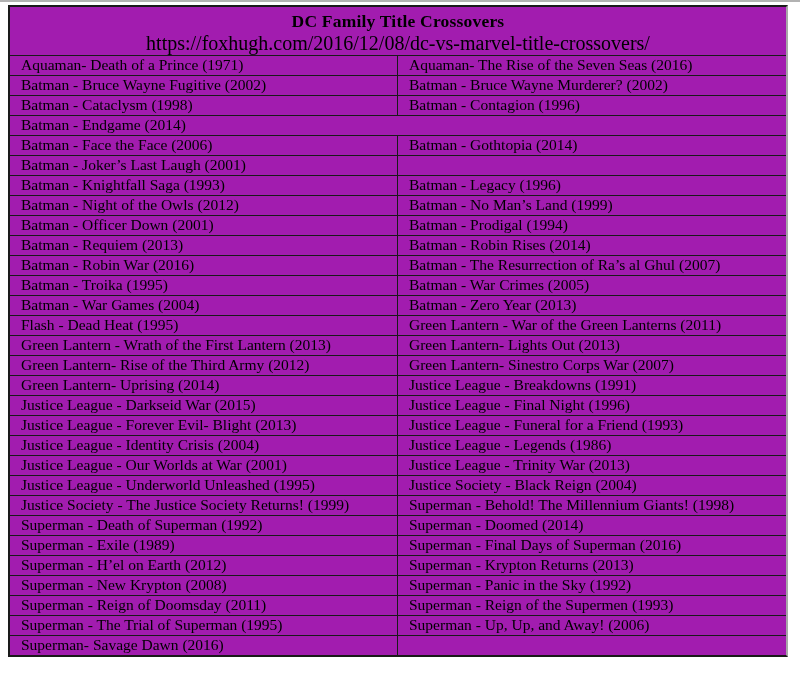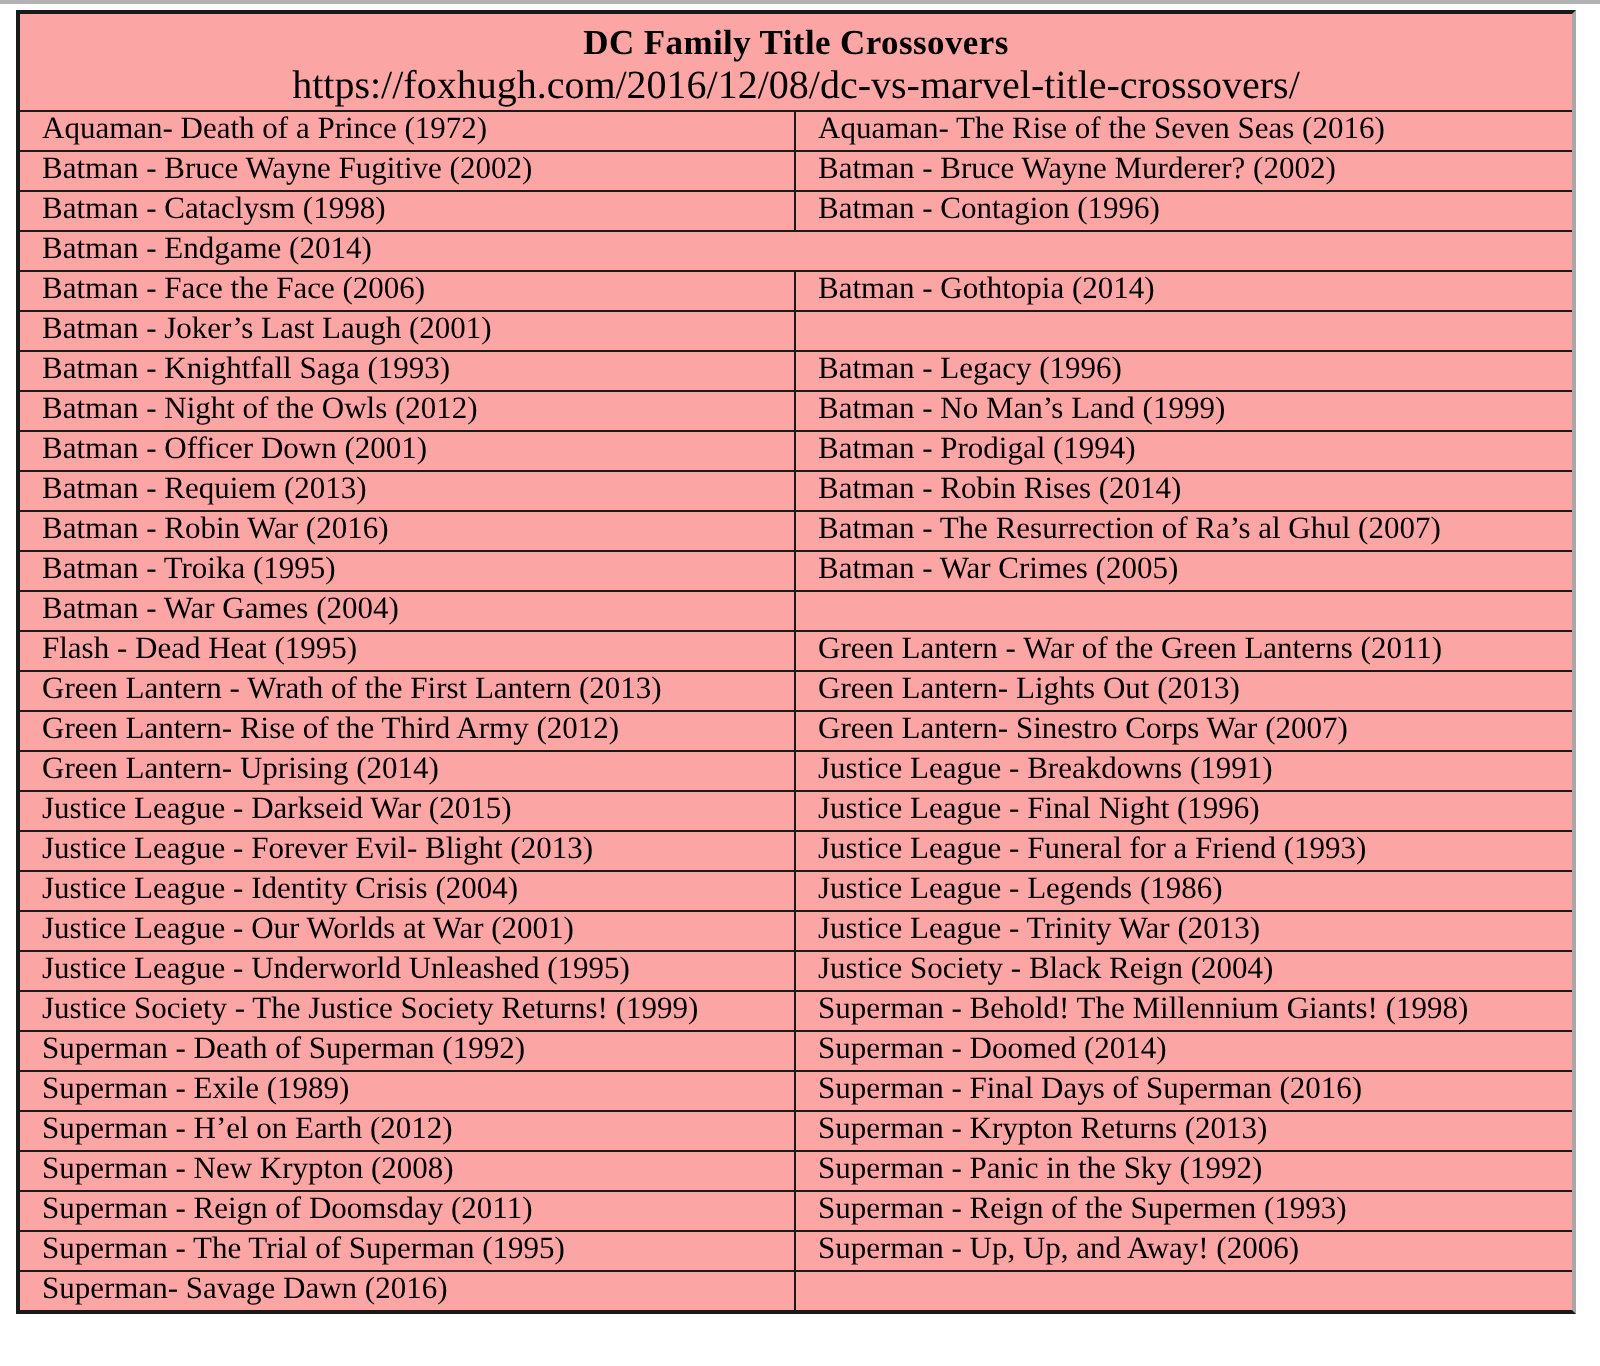--- a/index.html
+++ b/index.html
@@ -21,21 +21,21 @@
   }
   .doc-table {
     position: absolute;
     left: 8px;
     top: 5px;
     width: 780px;
     box-sizing: border-box;
     border: 2px solid #1a1a1a;
     border-right-color: #a8a8a8;
     border-bottom-width: 2.5px;
-    background: #fca5a5;
+    background: #a21caf;
   }
   .table-header {
     text-align: center;
     padding-top: 3px;
     padding-bottom: 1px;
   }
   .doc-title {
     font-weight: bold;
     font-size: 17.5px;
     line-height: 23px;
@@ -69,21 +69,21 @@
 
 <div class="top-edge"></div>
 
 <div class="doc-table">
   <div class="table-header">
     <div class="doc-title">DC Family Title Crossovers</div>
     <div class="doc-url">https://foxhugh.com/2016/12/08/dc-vs-marvel-title-crossovers/</div>
   </div>
   <div>
       <div class="row">
-        <div class="cell left">Aquaman- Death of a Prince (1972)</div>
+        <div class="cell left">Aquaman- Death of a Prince (1971)</div>
         <div class="cell right">Aquaman- The Rise of the Seven Seas (2016)</div>
       </div>
       <div class="row">
         <div class="cell left">Batman - Bruce Wayne Fugitive (2002)</div>
         <div class="cell right">Batman - Bruce Wayne Murderer? (2002)</div>
       </div>
       <div class="row">
         <div class="cell left">Batman - Cataclysm (1998)</div>
         <div class="cell right">Batman - Contagion (1996)</div>
       </div>
@@ -116,20 +116,21 @@
       <div class="row">
         <div class="cell left">Batman - Robin War (2016)</div>
         <div class="cell right">Batman - The Resurrection of Ra’s al Ghul (2007)</div>
       </div>
       <div class="row">
         <div class="cell left">Batman - Troika (1995)</div>
         <div class="cell right">Batman - War Crimes (2005)</div>
       </div>
       <div class="row">
         <div class="cell left">Batman - War Games (2004)</div>
+        <div class="cell right">Batman - Zero Year (2013)</div>
       </div>
       <div class="row">
         <div class="cell left">Flash - Dead Heat (1995)</div>
         <div class="cell right">Green Lantern - War of the Green Lanterns (2011)</div>
       </div>
       <div class="row">
         <div class="cell left">Green Lantern - Wrath of the First Lantern (2013)</div>
         <div class="cell right">Green Lantern- Lights Out (2013)</div>
       </div>
       <div class="row">

